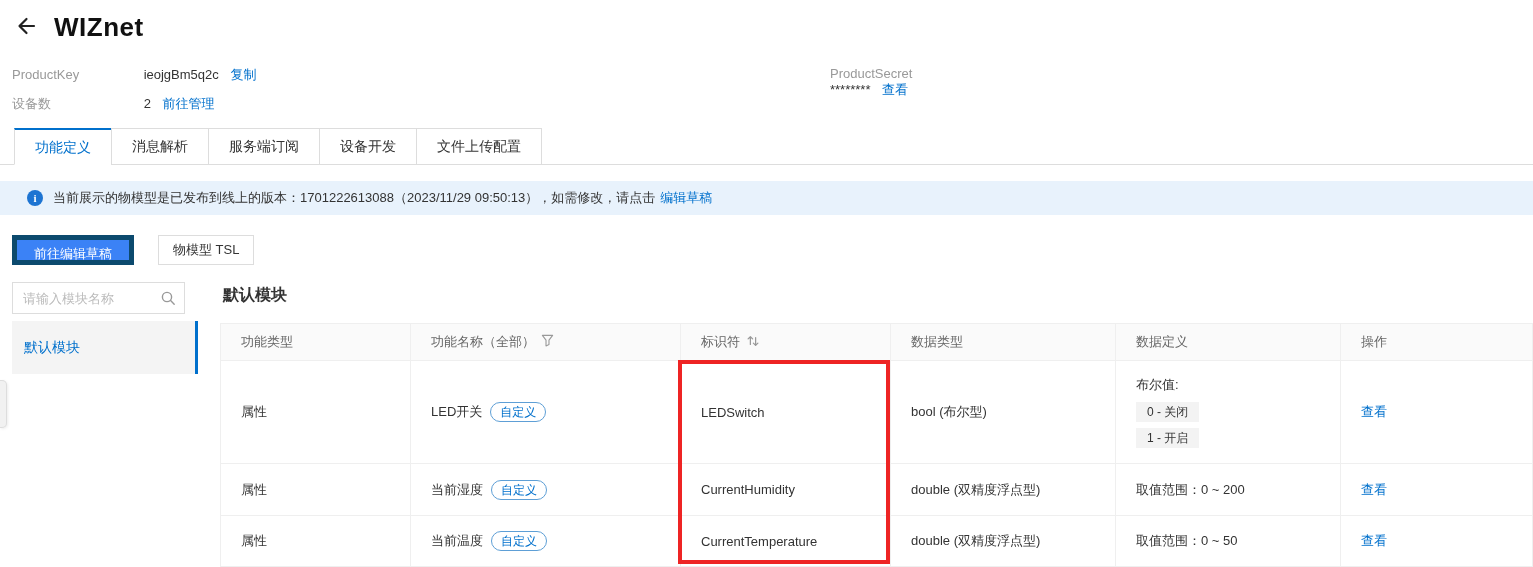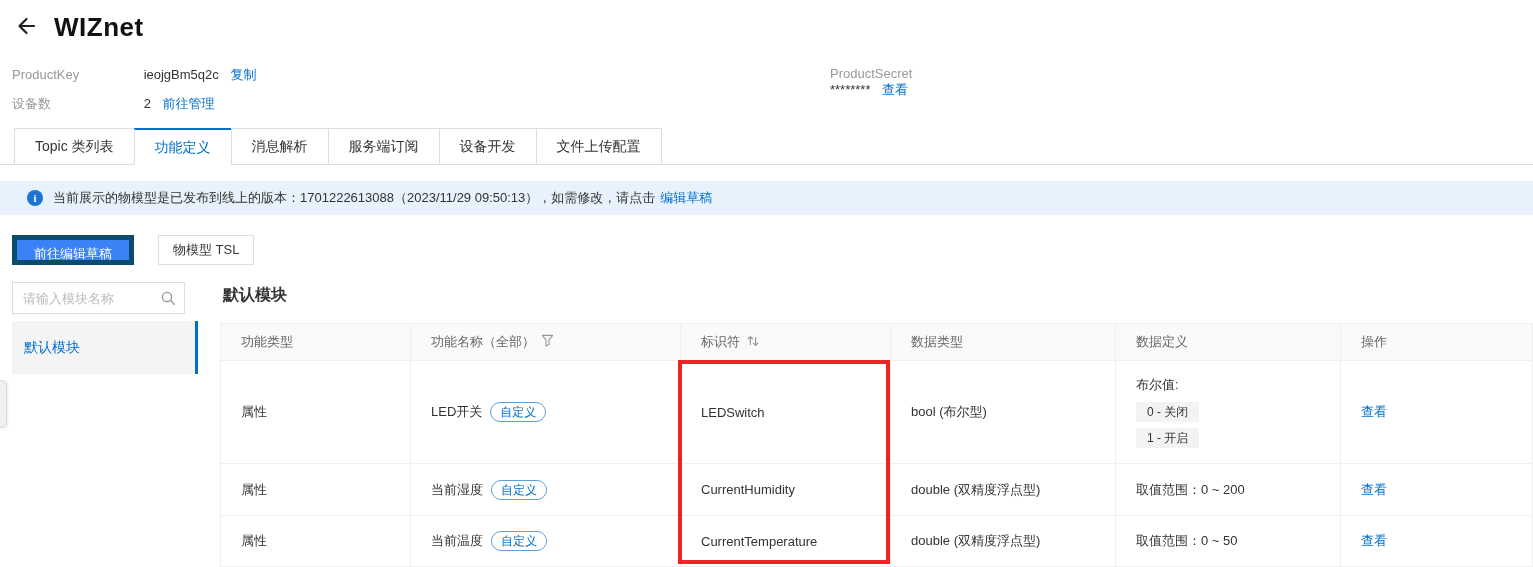--- a/index.html
+++ b/index.html
@@ -109,21 +109,20 @@
     </span>
   </div>
 
   <div class="meta-row" style="top:95px;">
     <span class="meta-label">设备数</span>
     <span class="meta-value">2</span>
     <a class="meta-link">前往管理</a>
   </div>
 
   <div class="tabs">
-    <div class="tab">Topic 类列表</div>
     <div class="tab active">功能定义</div>
     <div class="tab">消息解析</div>
     <div class="tab">服务端订阅</div>
     <div class="tab">设备开发</div>
     <div class="tab">文件上传配置</div>
   </div>
 
   <div class="banner">
     <i class="info-icon">i</i>
     <span>当前展示的物模型是已发布到线上的版本：1701222613088（2023/11/29 09:50:13），如需修改，请点击</span>

